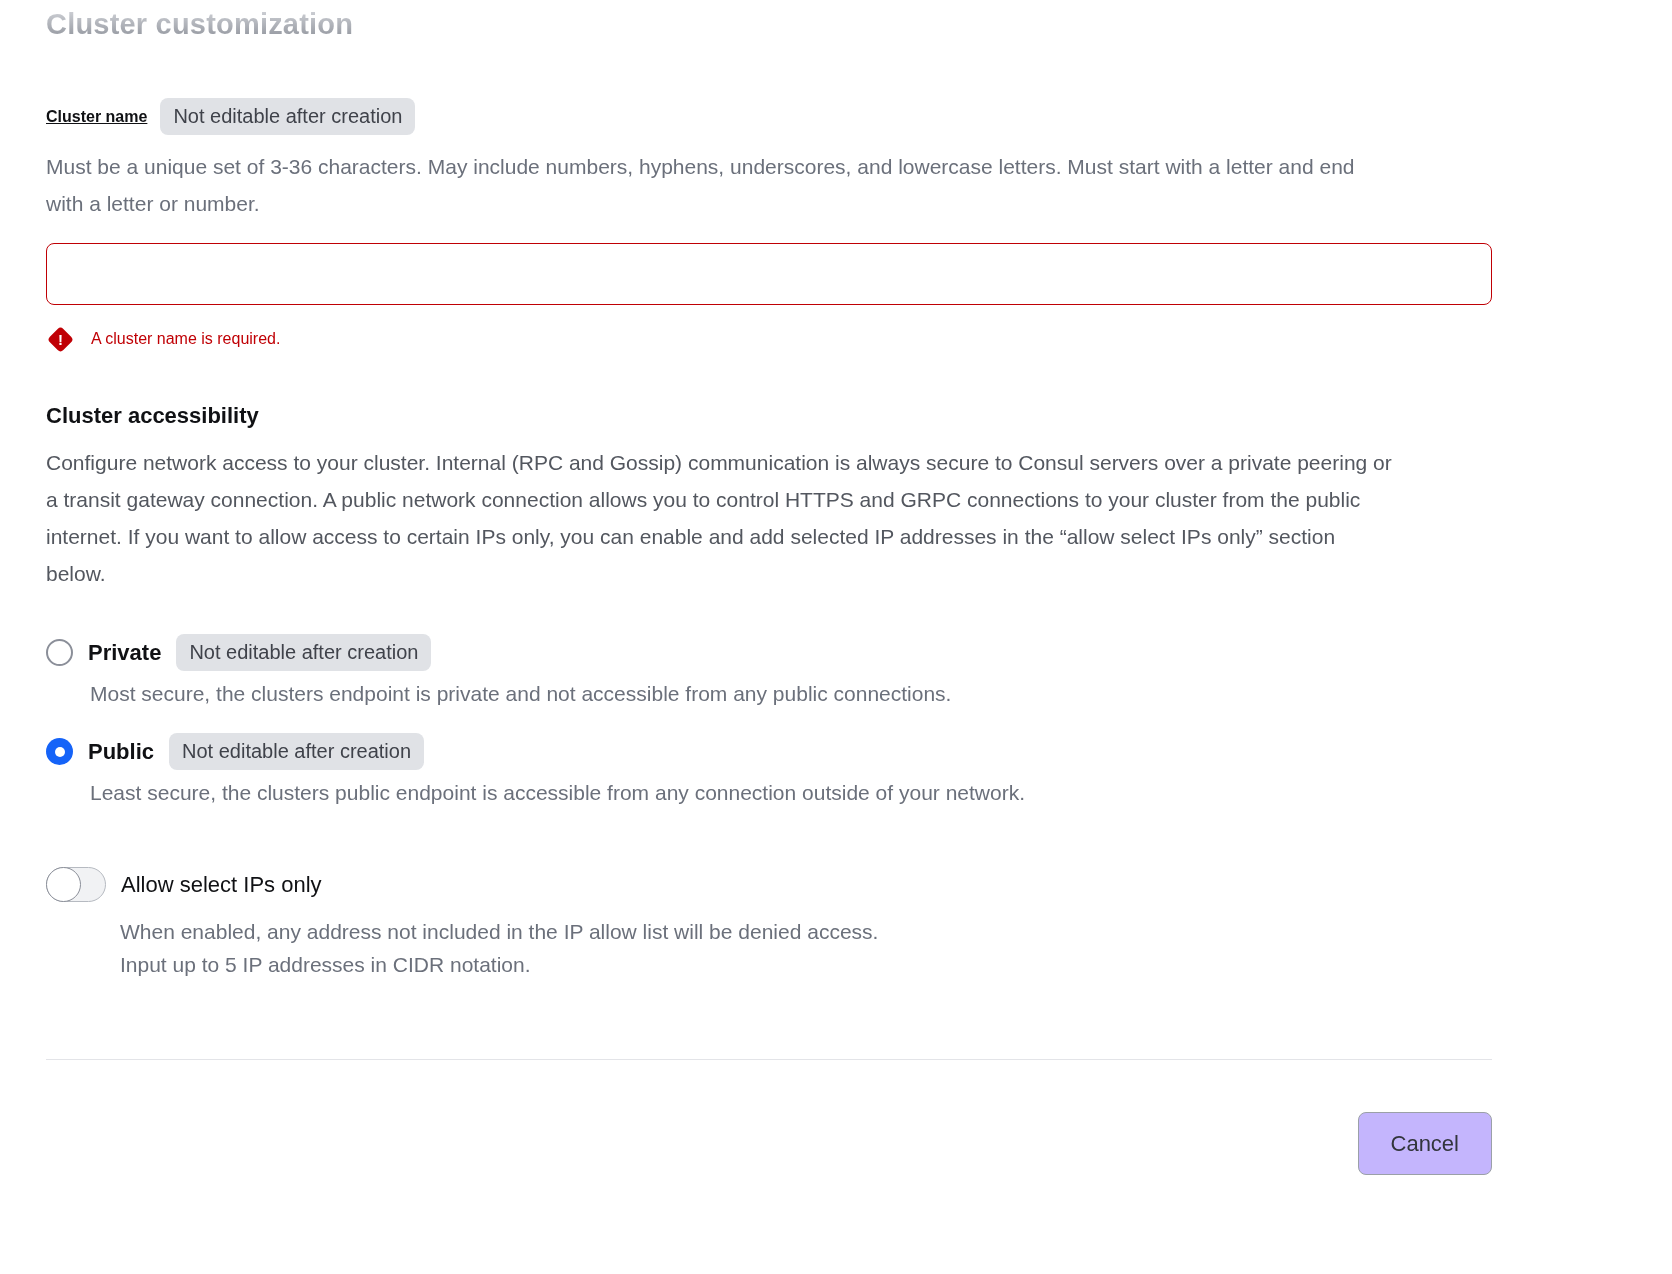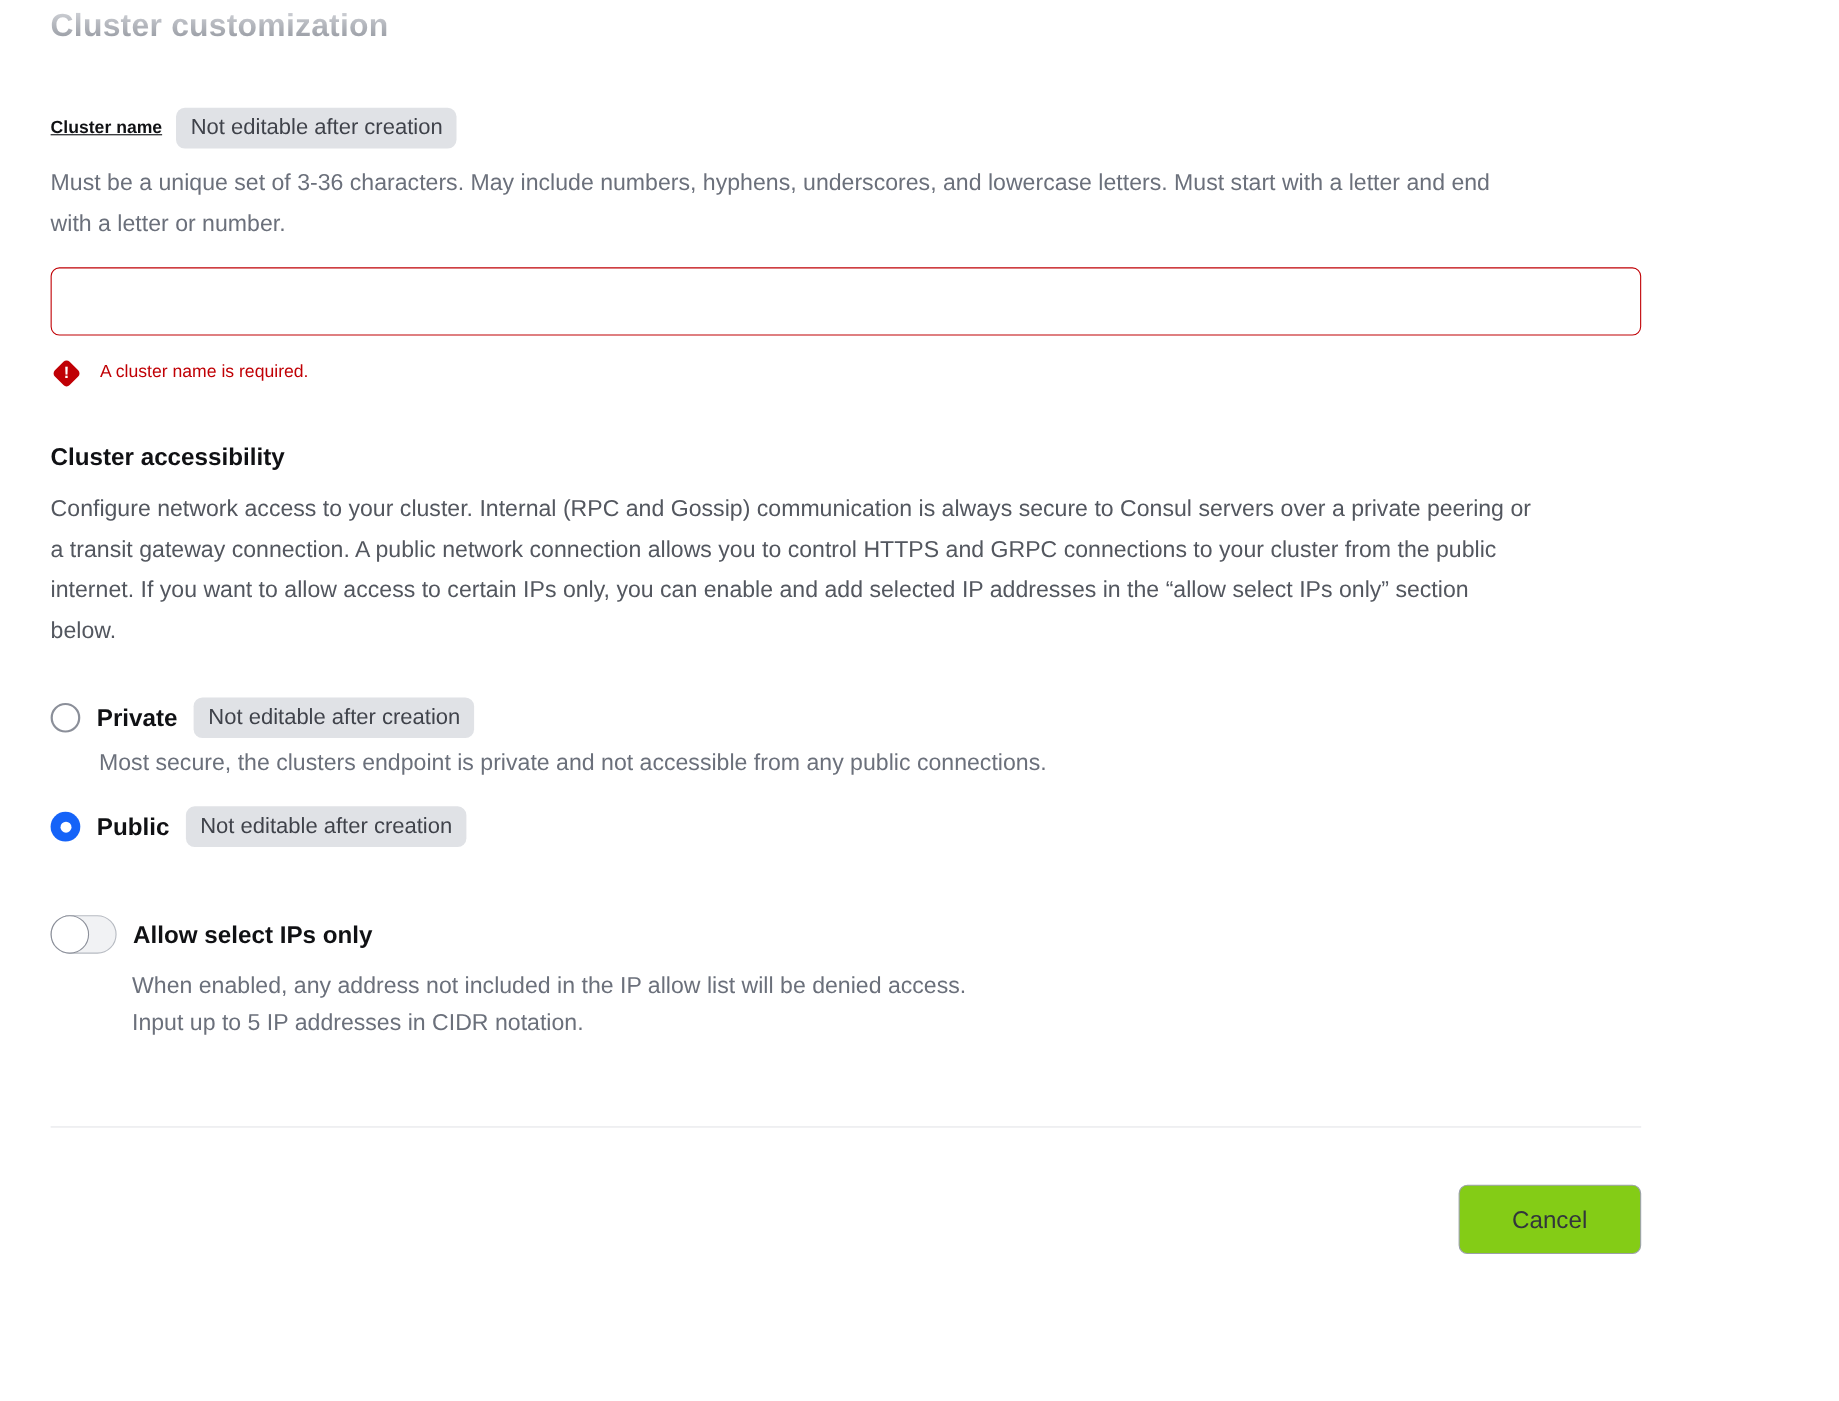--- a/index.html
+++ b/index.html
@@ -67,31 +67,31 @@
 
   .toggle-row{display:flex;align-items:center;gap:15px;margin-top:62px;}
   .toggle{
     width:60px;height:35px;border-radius:18px;background:#f1f2f4;border:1px solid #b6bac1;
     position:relative;flex:0 0 auto;cursor:pointer;
   }
   .toggle .knob{
     position:absolute;left:-1px;top:-1px;width:35px;height:35px;border-radius:50%;
     background:#fff;border:1px solid var(--border-gray);
   }
-  .toggle-label{font-size:22px;font-weight:700;color:#101114;cursor:pointer;}
+  .toggle-label{font-size:22px;font-weight:400;color:#101114;cursor:pointer;}
   .toggle-help{margin:13px 0 0 74px;font-size:21px;line-height:33px;color:var(--gray-help);}
 
   .divider{margin-top:78px;width:1446px;border:none;border-top:1px solid #e3e4e8;height:0;}
 
   .footer{width:1446px;margin-top:52px;display:flex;justify-content:flex-end;gap:24px;}
   .btn{
     height:63px;border-radius:8px;font-size:22px;display:flex;align-items:center;justify-content:center;
     cursor:pointer;font-family:"Liberation Sans", sans-serif;border:none;
   }
-  .btn-secondary{background:#84cc16;border:1px solid #9ba0a8;color:#32353c;padding:0 48px;}
+  .btn-secondary{background:#c4b5fd;border:1px solid #9ba0a8;color:#32353c;padding:0 32px;}
   .btn-primary{background:var(--blue);color:#ffffff;padding:0 38px;font-weight:500;}
 </style>
 </head>
 <body>
 
 <div class="page">
   <div class="page-title">Cluster customization</div>
 
   <div class="content">
     
@@ -119,20 +119,21 @@
       <span class="option-label">Private</span>
       <span class="badge">Not editable after creation</span>
     </div>
     <div class="option-help">Most secure, the clusters endpoint is private and not accessible from any public connections.</div>
 
     <div class="option-row second">
       <span class="radio checked"></span>
       <span class="option-label">Public</span>
       <span class="badge">Not editable after creation</span>
     </div>
+    <div class="option-help">Least secure, the clusters public endpoint is accessible from any connection outside of your network.</div>
 
     
     <div class="toggle-row">
       <span class="toggle">
           <span class="knob"></span>
         </span>
       <span class="toggle-label">Allow select IPs only</span>
     </div>
     <div class="toggle-help">
       <div>When enabled, any address not included in the IP allow list will be denied access.</div>

